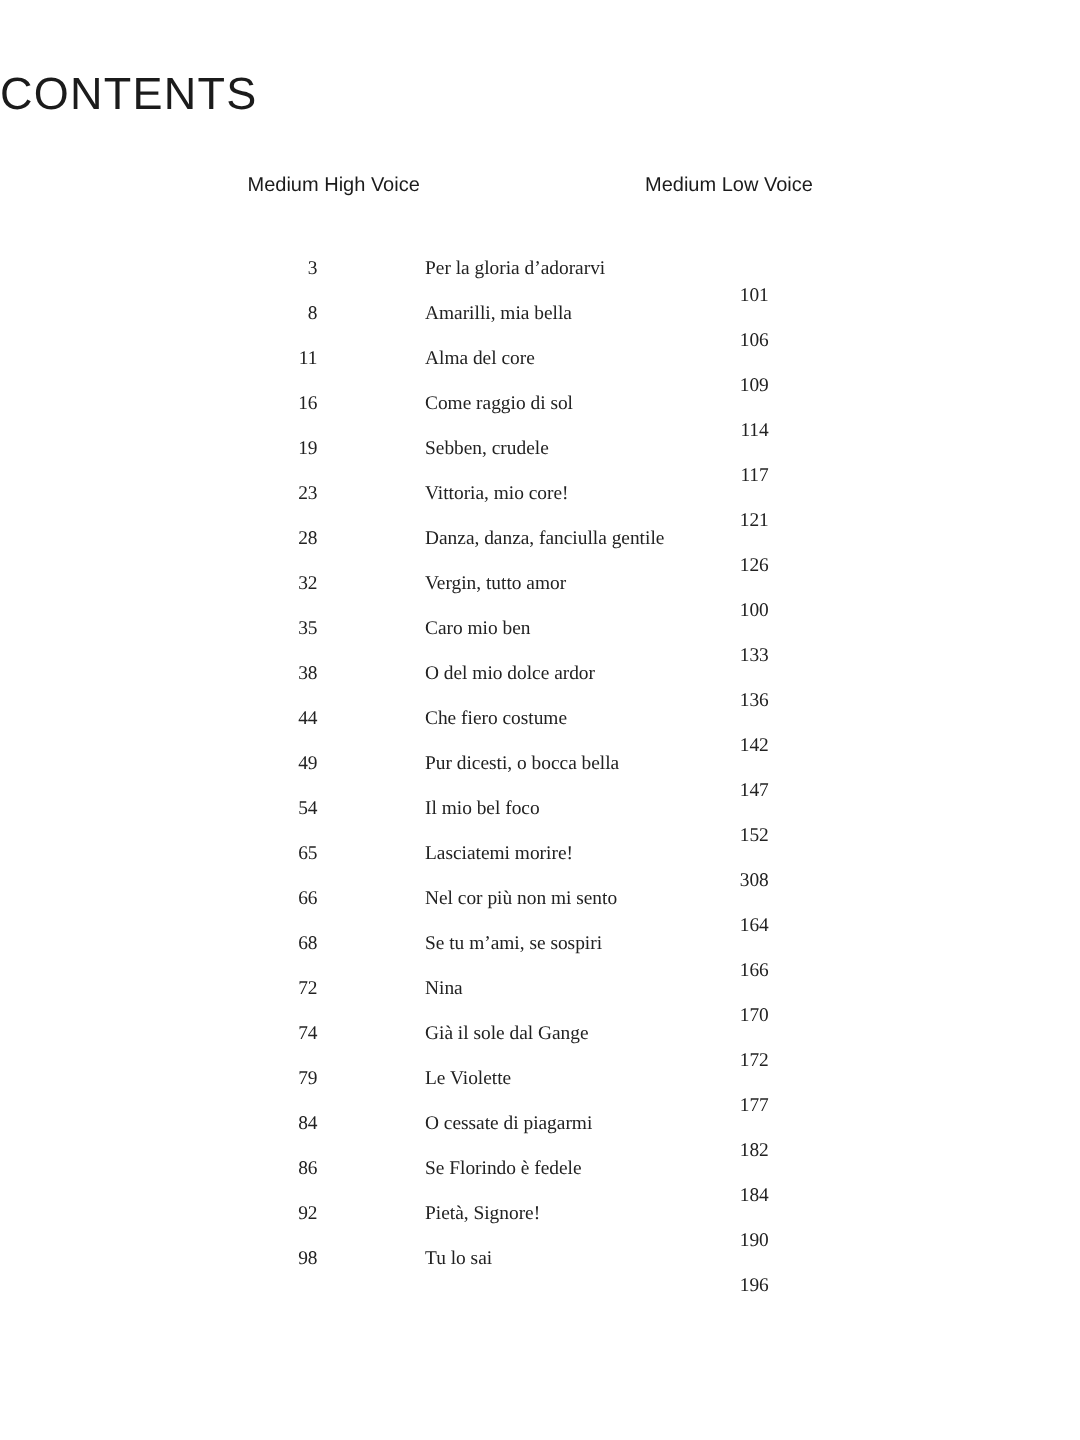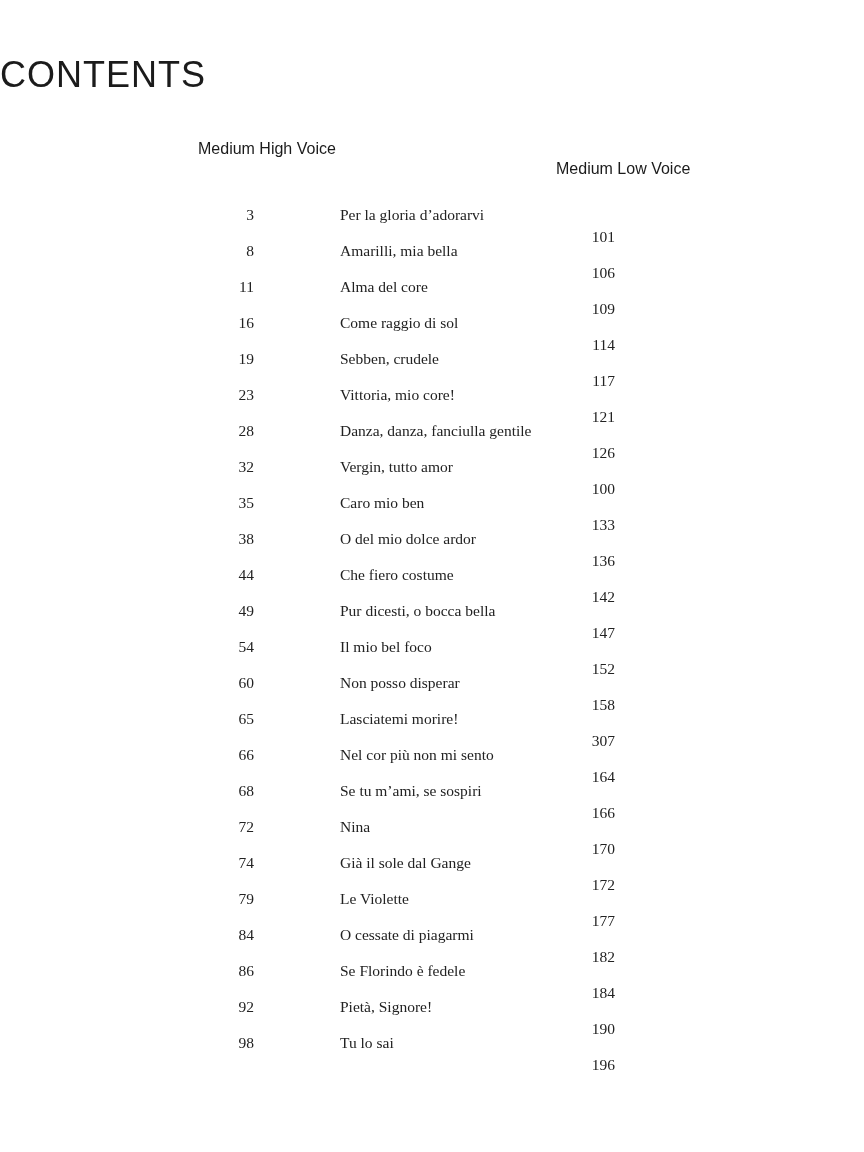--- a/index.html
+++ b/index.html
@@ -29,21 +29,21 @@
   .col-header {
     position: absolute;
     top: 140px;
     font-family: Liberation Sans, sans-serif;
     font-size: 16px;
     font-weight: 400;
     color: #1b1b1b;
     white-space: nowrap;
   }
   .col-header.left  { left: 198px; }
-  .col-header.right { left: 556px; margin-top: 20px; }
+  .col-header.right { left: 516px; }
   .toc {
     position: absolute;
     top: 197px;
     left: 198px;
     width: 417px;
     font-family: "Liberation Serif", serif;
     font-size: 15.5px;
     color: #222222;
   }
   .toc-row {
@@ -139,28 +139,23 @@
         <span class="num-left">49</span>
         <span class="song-title">Pur dicesti, o bocca bella</span>
         <span class="num-right">147</span>
       </div>
       <div class="toc-row">
         <span class="num-left">54</span>
         <span class="song-title">Il mio bel foco</span>
         <span class="num-right">152</span>
       </div>
       <div class="toc-row">
-        <span class="num-left">60</span>
-        <span class="song-title">Non posso disperar</span>
-        <span class="num-right">158</span>
-      </div>
-      <div class="toc-row">
         <span class="num-left">65</span>
         <span class="song-title">Lasciatemi morire!</span>
-        <span class="num-right">307</span>
+        <span class="num-right">308</span>
       </div>
       <div class="toc-row">
         <span class="num-left">66</span>
         <span class="song-title">Nel cor più non mi sento</span>
         <span class="num-right">164</span>
       </div>
       <div class="toc-row">
         <span class="num-left">68</span>
         <span class="song-title">Se tu m’ami, se sospiri</span>
         <span class="num-right">166</span>

